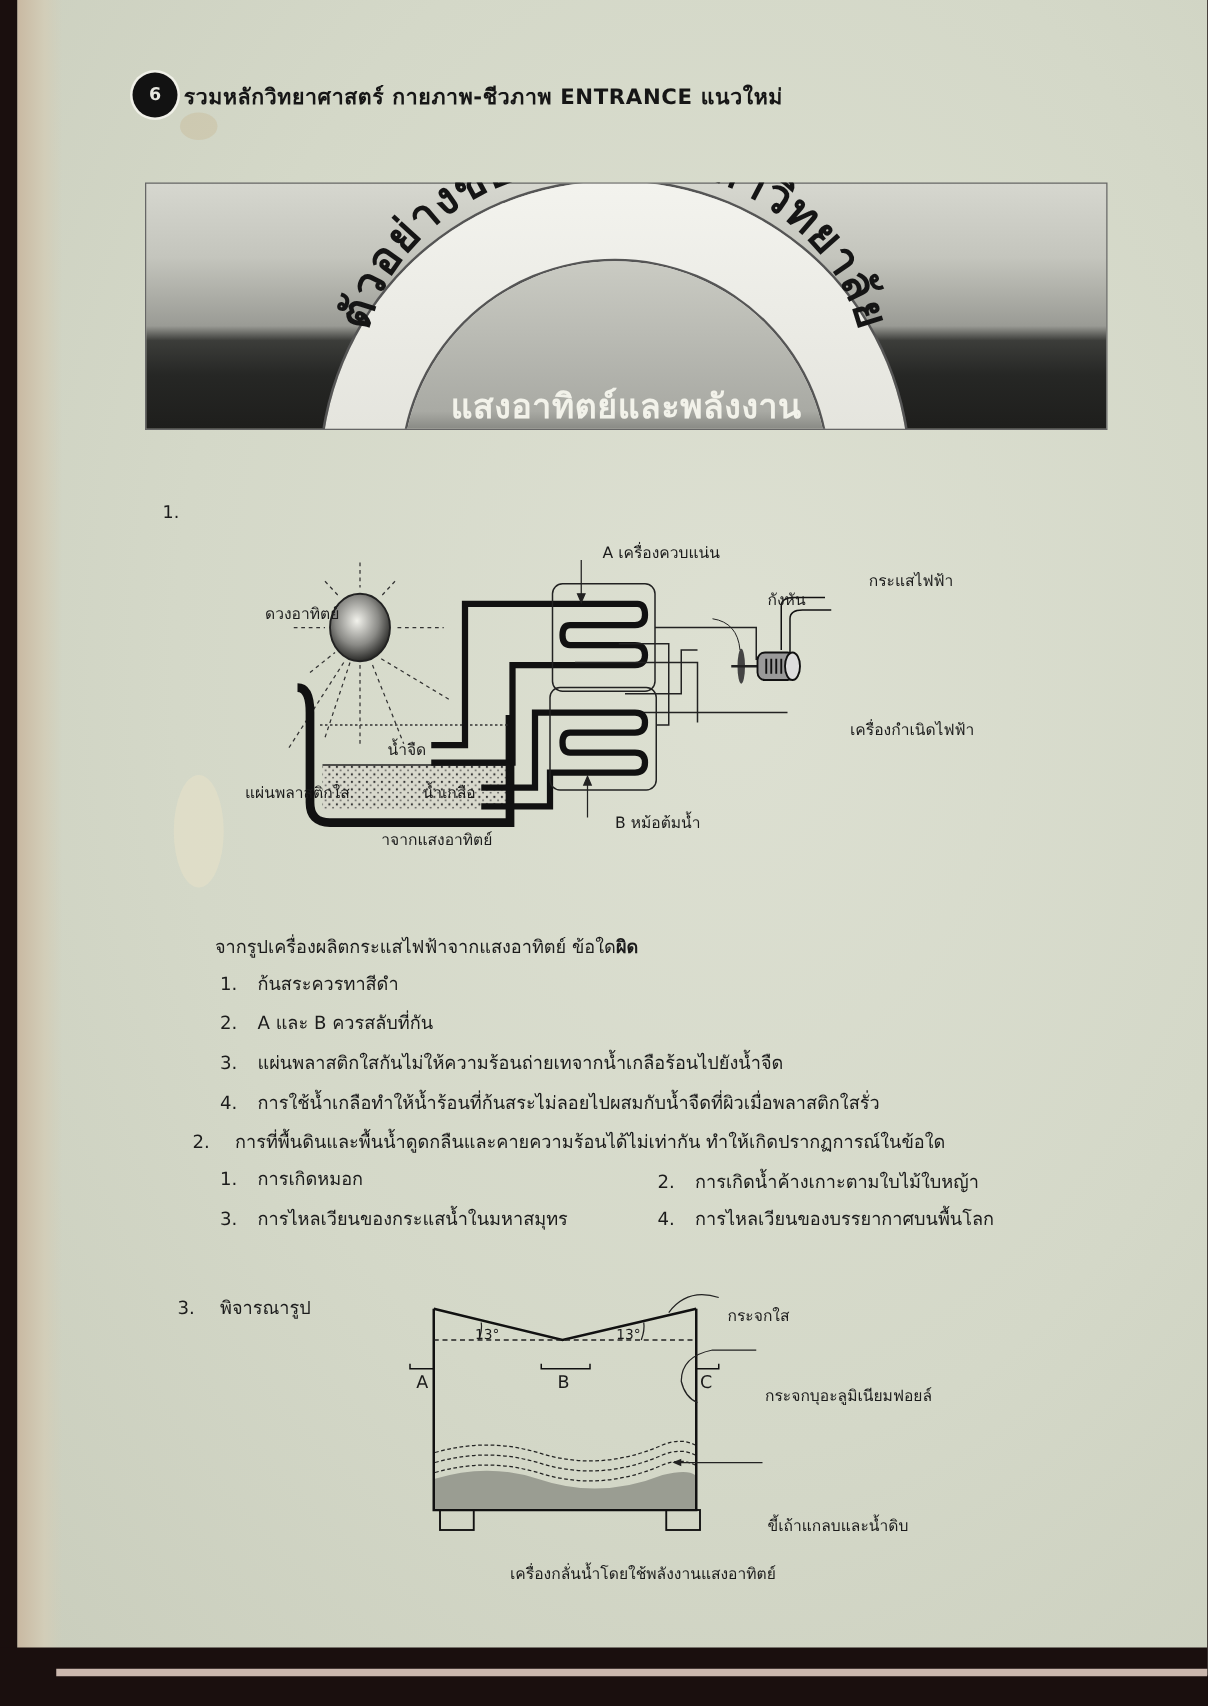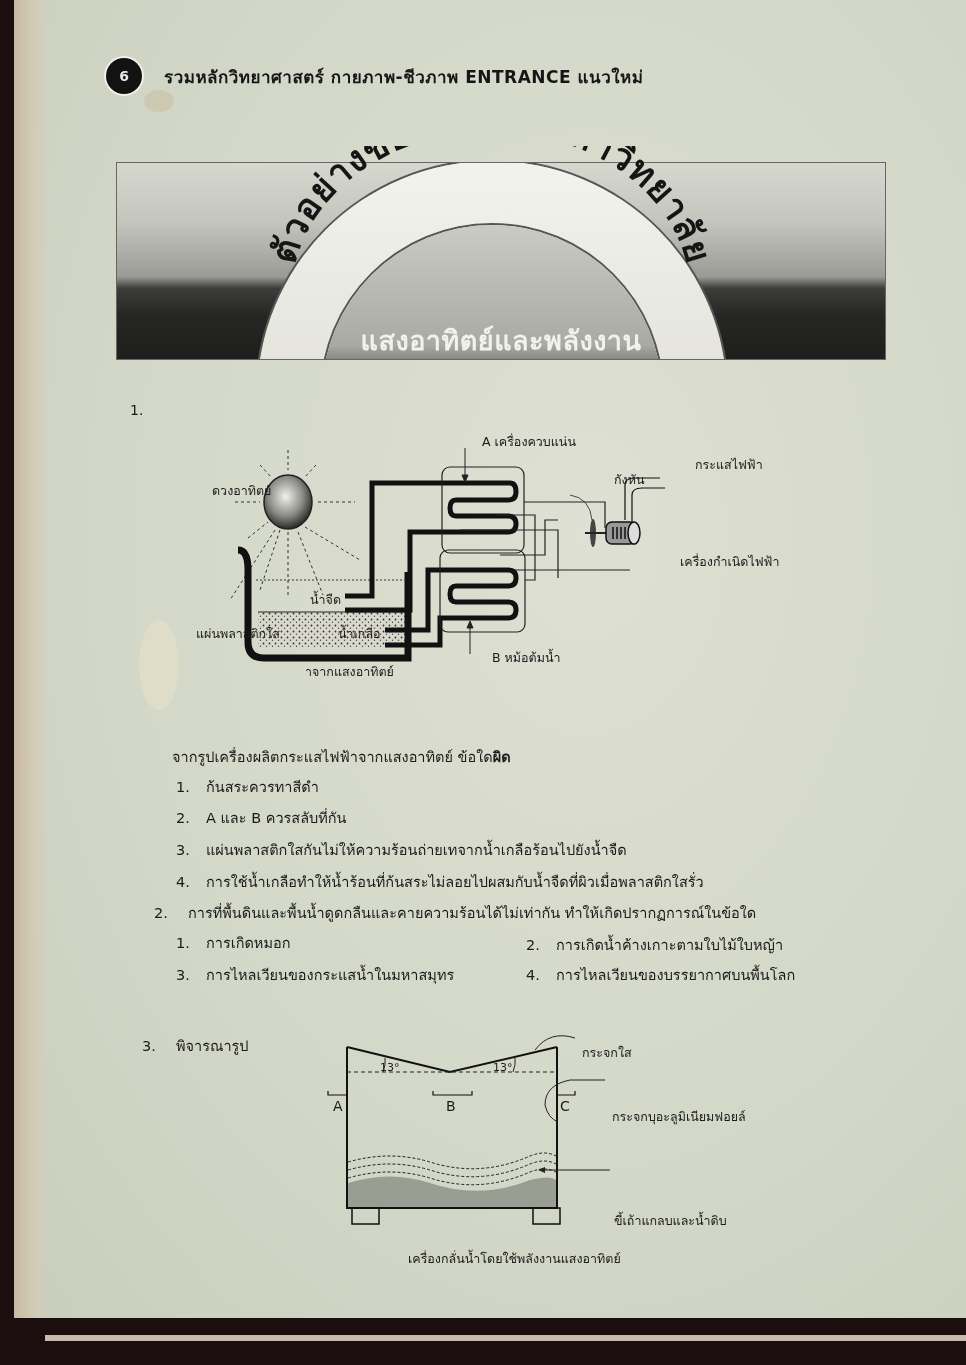--- a/index.html
+++ b/index.html
@@ -27,30 +27,29 @@
     .stain { position:absolute; border-radius:50%; background:rgba(190,150,90,0.18); }
 
     
     .header { position:absolute; left:106px; top:58px; height:36px; display:flex; align-items:center; }
     .page-num {
       width:36px; height:36px; border-radius:50%; background:#121212; color:#e8e8e0;
       display:flex; align-items:center; justify-content:center; font-weight:bold; font-size:14px;
       box-shadow:0 0 0 2px #f0f0e8;
     }
     .header-title {
-      margin-left:22px; font-family:"DejaVu Sans", sans-serif; font-weight:bold; font-size:17px;
+      margin-left:5px; font-family:"DejaVu Sans", sans-serif; font-weight:bold; font-size:17px;
       color:#161616; letter-spacing:0.5px;
     }
 
     
     .banner {
       position:absolute; left:116px; top:146px; width:768px; height:196px; overflow:hidden;
       background: linear-gradient(180deg, #d6d7cf 0%, #c4c5bd 30%, #9a9b95 58%, #3c3d3a 64%, #262725 78%, #1e1e1c 100%);
       border:1px solid #666;
-      margin-top:16px;
     }
     .banner-arc {
       position:absolute; left:140px; top:-2px; width:470px; height:320px; border-radius:235px 235px 0 0;
       background: linear-gradient(180deg, #f3f3ee 0%, #dcdcd4 100%);
       box-shadow: 0 0 0 2px #555;
     }
     .banner-arc-inner {
       position:absolute; left:205px; top:62px; width:340px; height:300px; border-radius:170px 170px 0 0;
       background: linear-gradient(180deg, #cacbc3 0%, #a9aaa4 40%, #2f302d 58%, #222220 100%);
       box-shadow: 0 0 0 2px #555;
@@ -183,21 +182,21 @@
     <path d="M 435 100 L 435 65 Q 435 58 445 58 L 470 58" fill="none" stroke="#111" stroke-width="1.2"></path>
     <path d="M 442 103 L 442 75 Q 442 68 452 68 L 475 68" fill="none" stroke="#111" stroke-width="1.2"></path>
     <path d="M 380 75 Q 400 78 402 100" fill="none" stroke="#222" stroke-width="0.8"></path>
   </g>
 </svg>
 
 <div class="fig-label" style="left:212px;top:481px;">ดวงอาทิตย์</div>
 <div class="fig-label" style="left:482px;top:432px;">A เครื่องควบแน่น</div>
 <div class="fig-label" style="left:614px;top:470px;">กังหัน</div>
 <div class="fig-label" style="left:695px;top:455px;">กระแสไฟฟ้า</div>
-<div class="fig-label" style="left:680px;top:552px;">เครื่องกำเนิดไฟฟ้า</div>
+<div class="fig-label" style="left:680px;top:574px;">เครื่องกำเนิดไฟฟ้า</div>
 <div class="fig-label" style="left:310px;top:590px;">น้ำจืด</div>
 <div class="fig-label" style="left:196px;top:624px;">แผ่นพลาสติกใส</div>
 <div class="fig-label" style="left:338px;top:624px;">น้ำเกลือ</div>
 <div class="fig-label" style="left:492px;top:648px;">B หม้อต้มน้ำ</div>
 <div class="fig-label" style="left:305px;top:662px;">าจากแสงอาทิตย์</div>
 
 <div class="text" style="left:172px;top:745px;">
   <span>จากรูปเครื่องผลิตกระแสไฟฟ้าจากแสงอาทิตย์ ข้อใด</span><span class="bold">ผิด</span>
 </div>
 <div class="text" style="left:176px;top:775px;"><span class="choice-num">1.</span><span>ก้นสระควรทาสีดำ</span></div>

